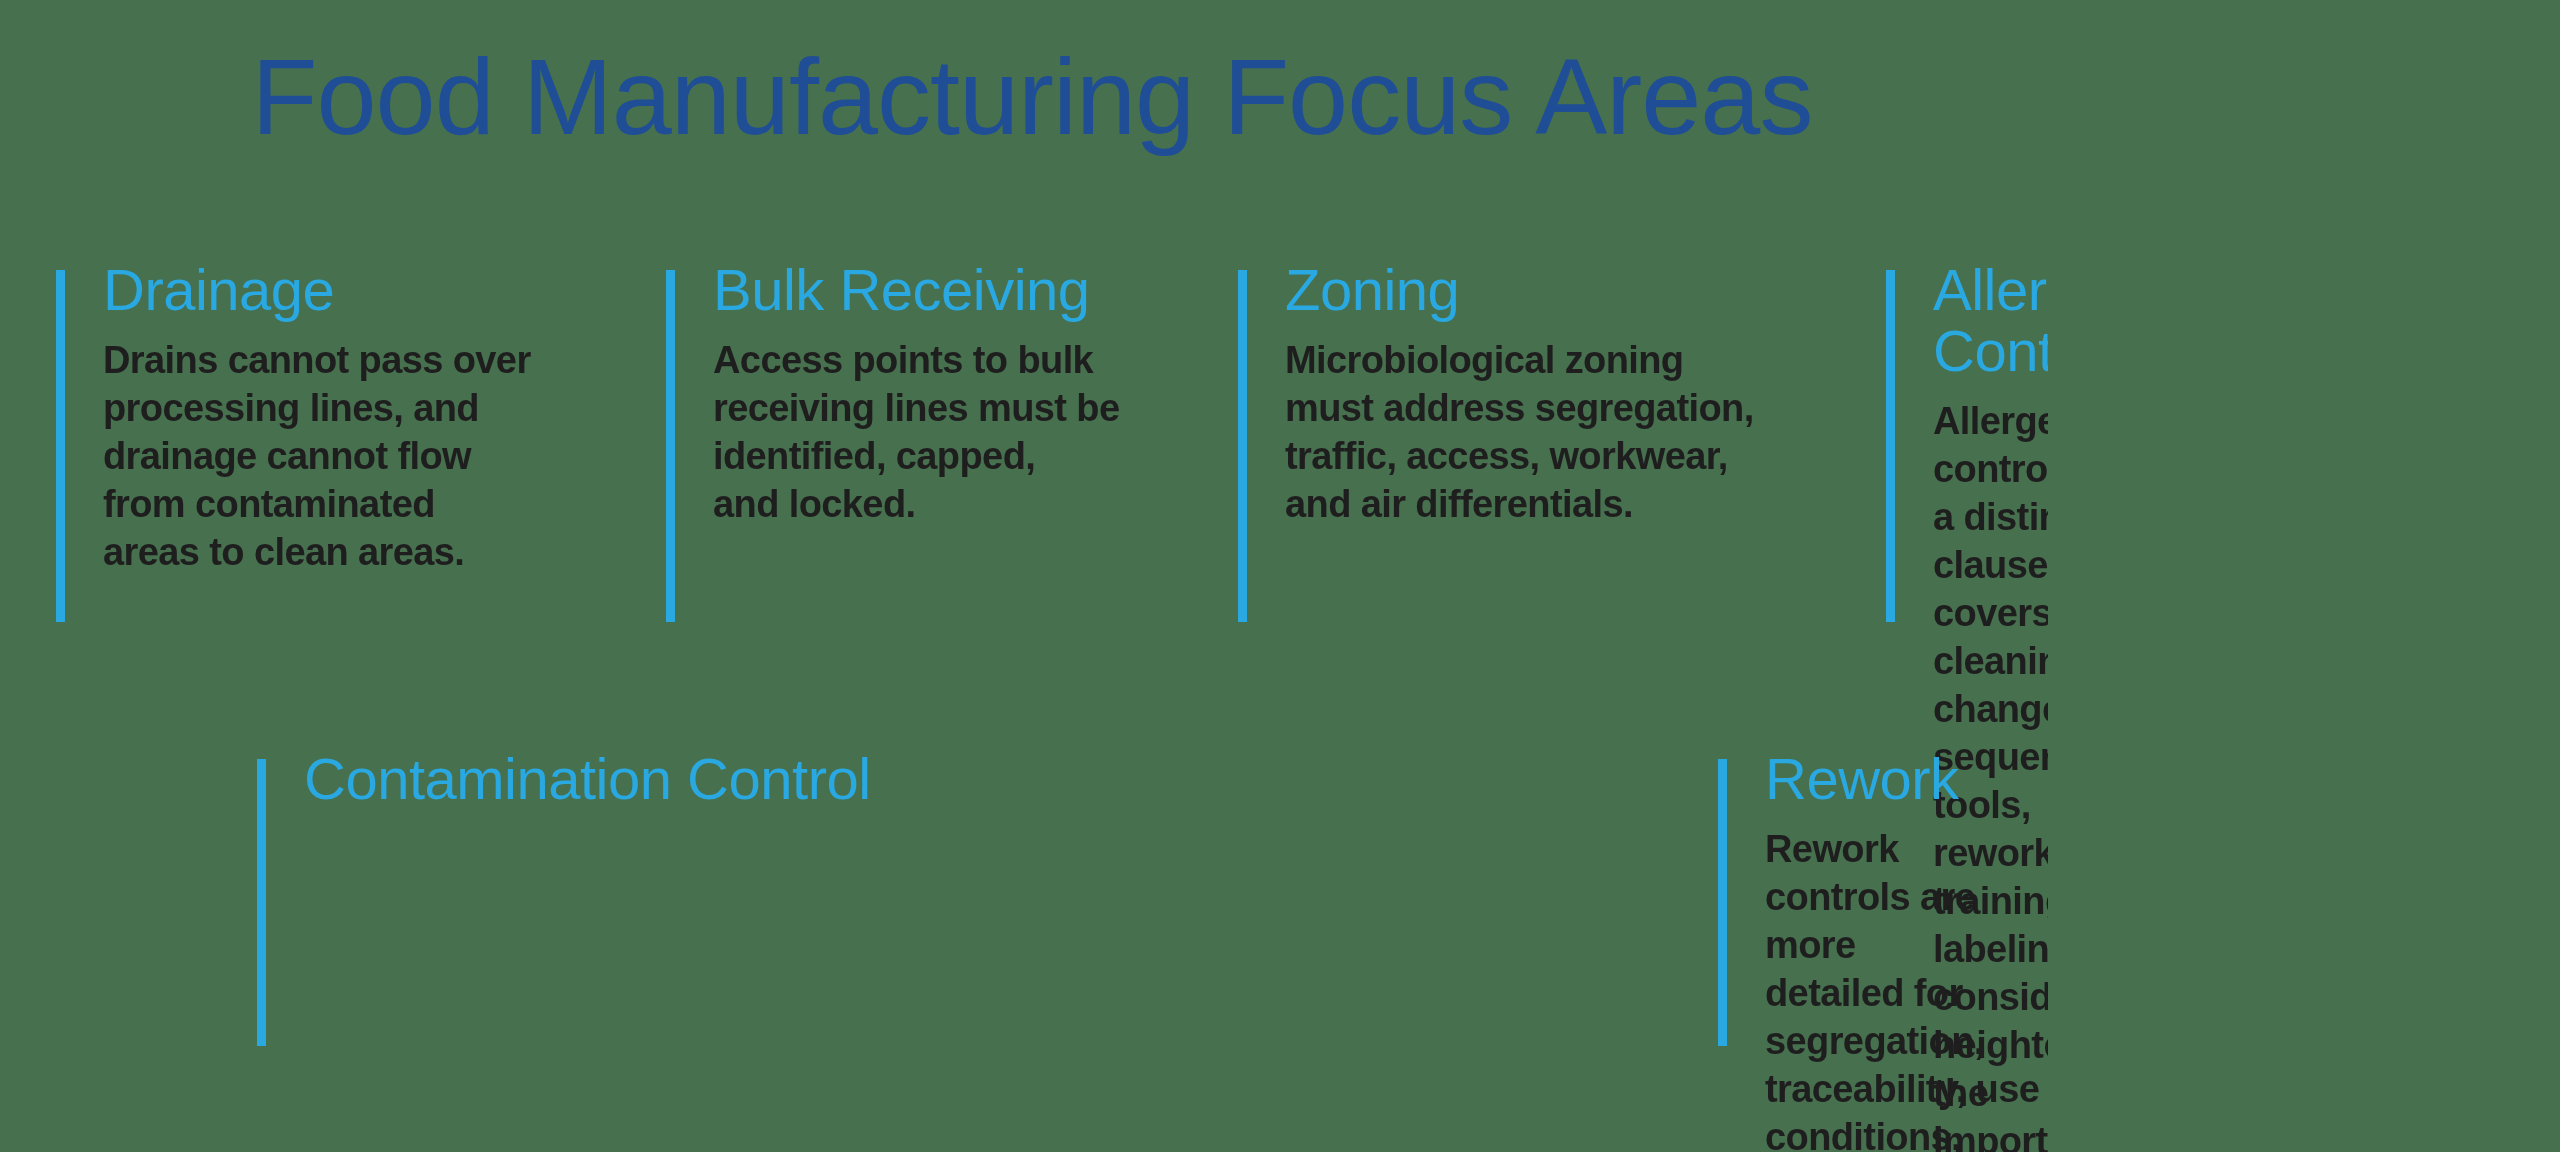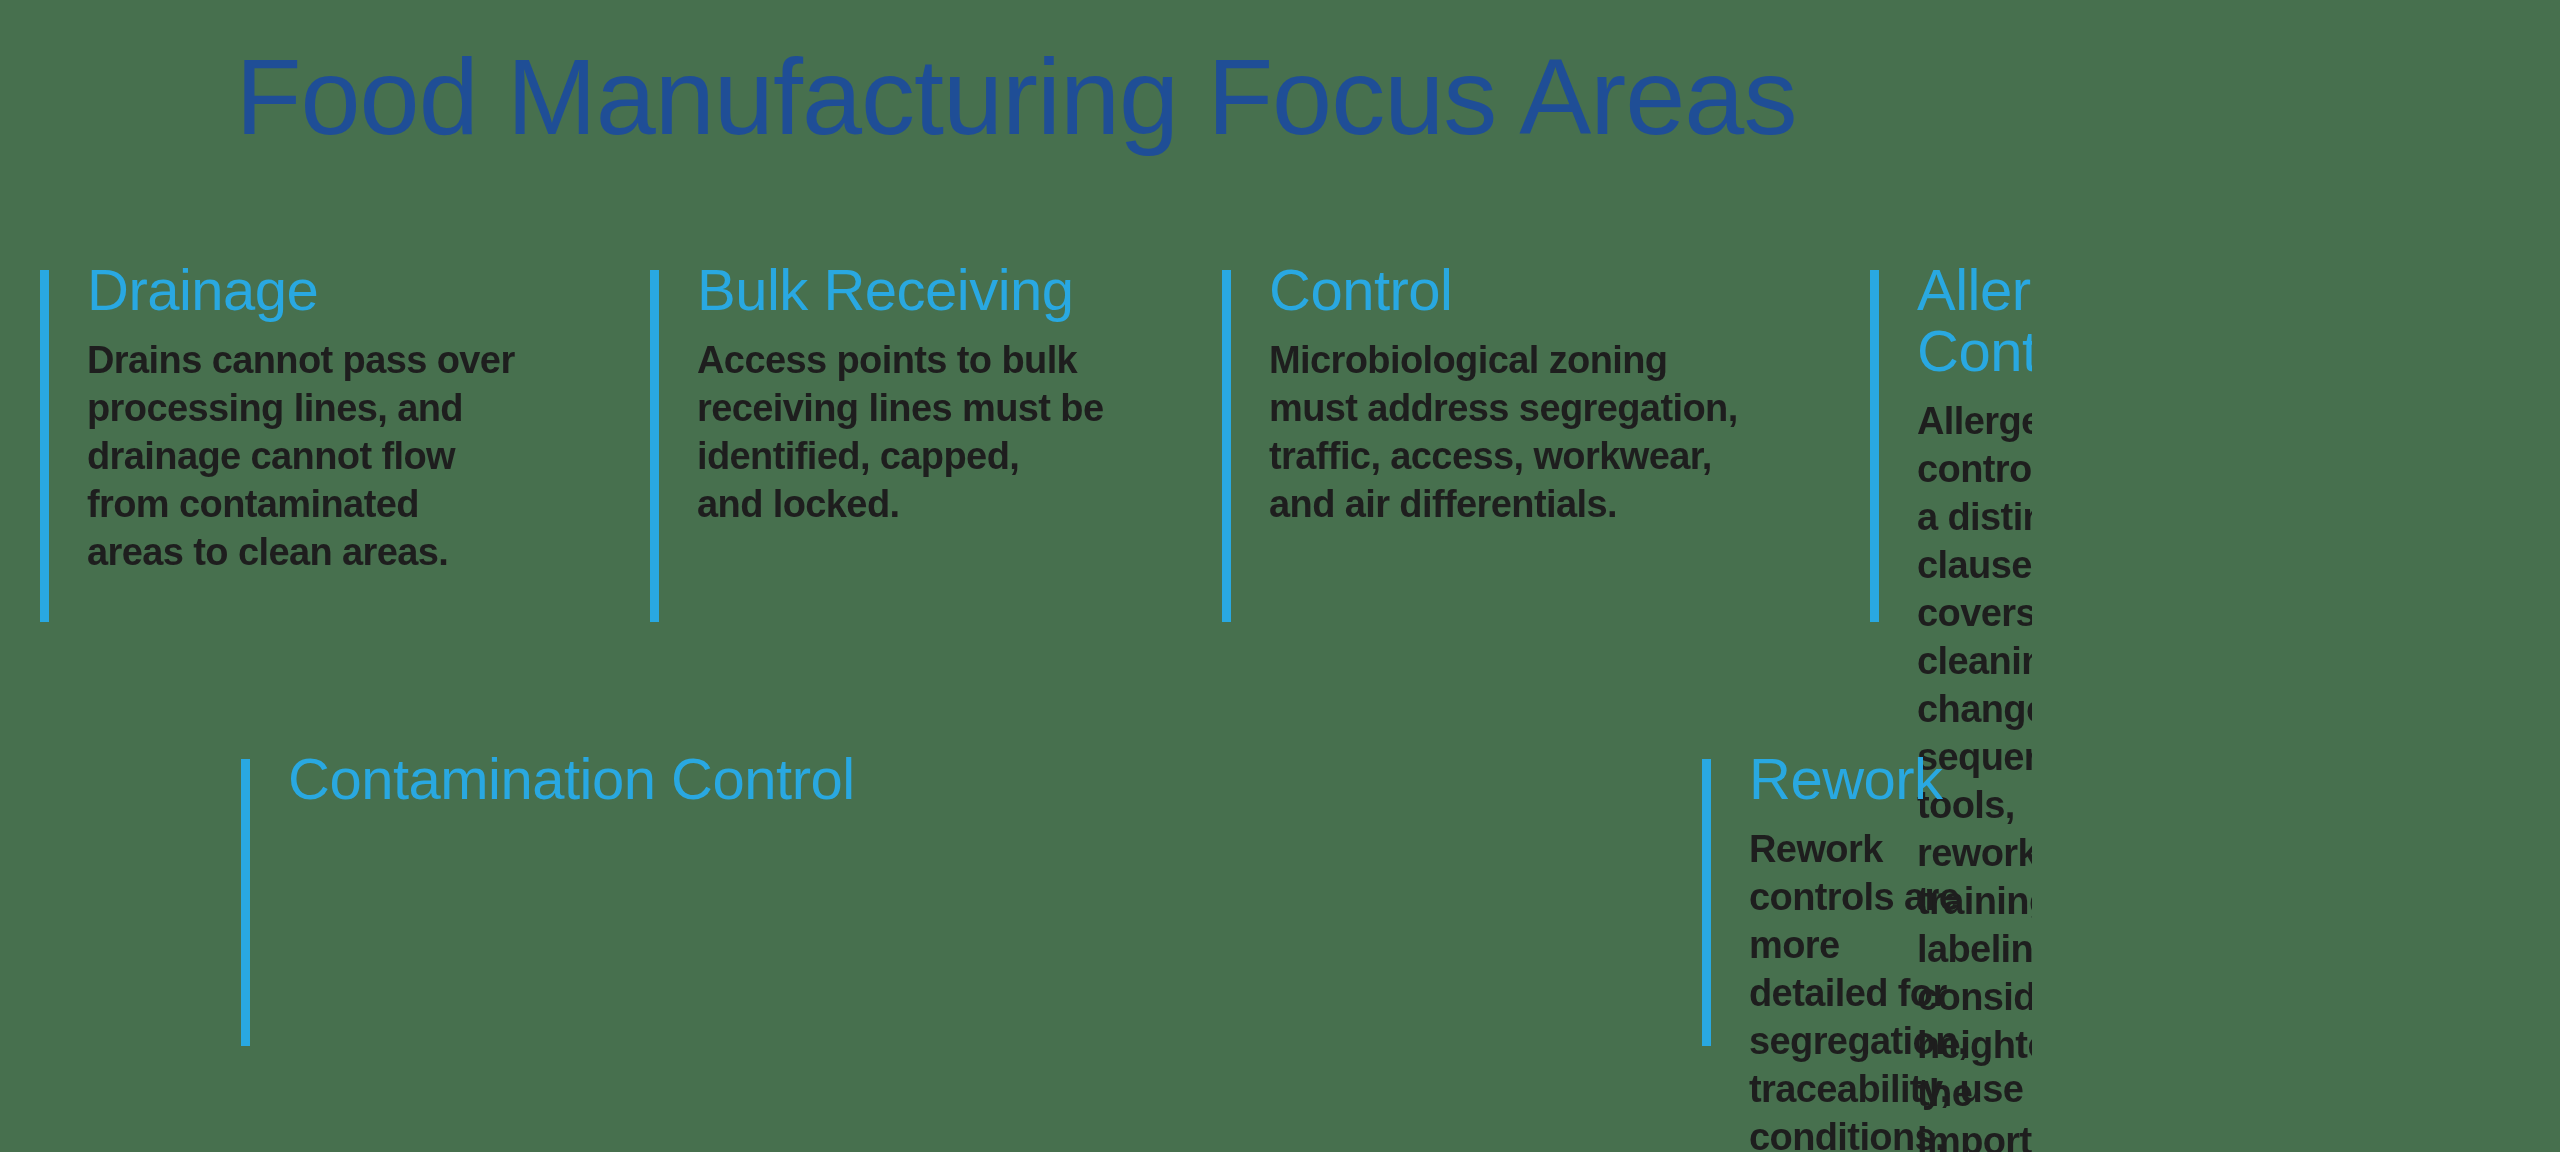--- a/index.html
+++ b/index.html
@@ -10,20 +10,21 @@
   }
   * { margin: 0; padding: 0; box-sizing: border-box; }
   html, body { background: var(--background); }
   .canvas {
     position: relative;
     width: 2032px;
     height: 1152px;
     background: var(--background);
     overflow: hidden;
     font-family: "Liberation Sans", sans-serif;
+    margin-left: 16px;
   }
   .page-title {
     position: absolute;
     top: 38px;
     left: 0;
     width: 100%;
     text-align: center;
     font-size: 108px;
     line-height: 1.1;
     font-weight: 400;
@@ -90,21 +91,21 @@
       <p class="card-body">Access points to bulk
 receiving lines must be
 identified, capped,
 and locked.</p>
     </div>
   </section>
 
   <section class="card row1" style="left:1222px; top:270px;">
     <div class="accent-bar"></div>
     <div class="card-content">
-      <h2 class="card-heading">Control</h2>
+      <h2 class="card-heading">Zoning</h2>
       <p class="card-body">Microbiological zoning
 must address segregation,
 traffic, access, workwear,
 and air differentials.</p>
     </div>
   </section>
 
   <section class="card row1" style="left:1870px; top:270px;">
     <div class="accent-bar"></div>
     <div class="card-content">

